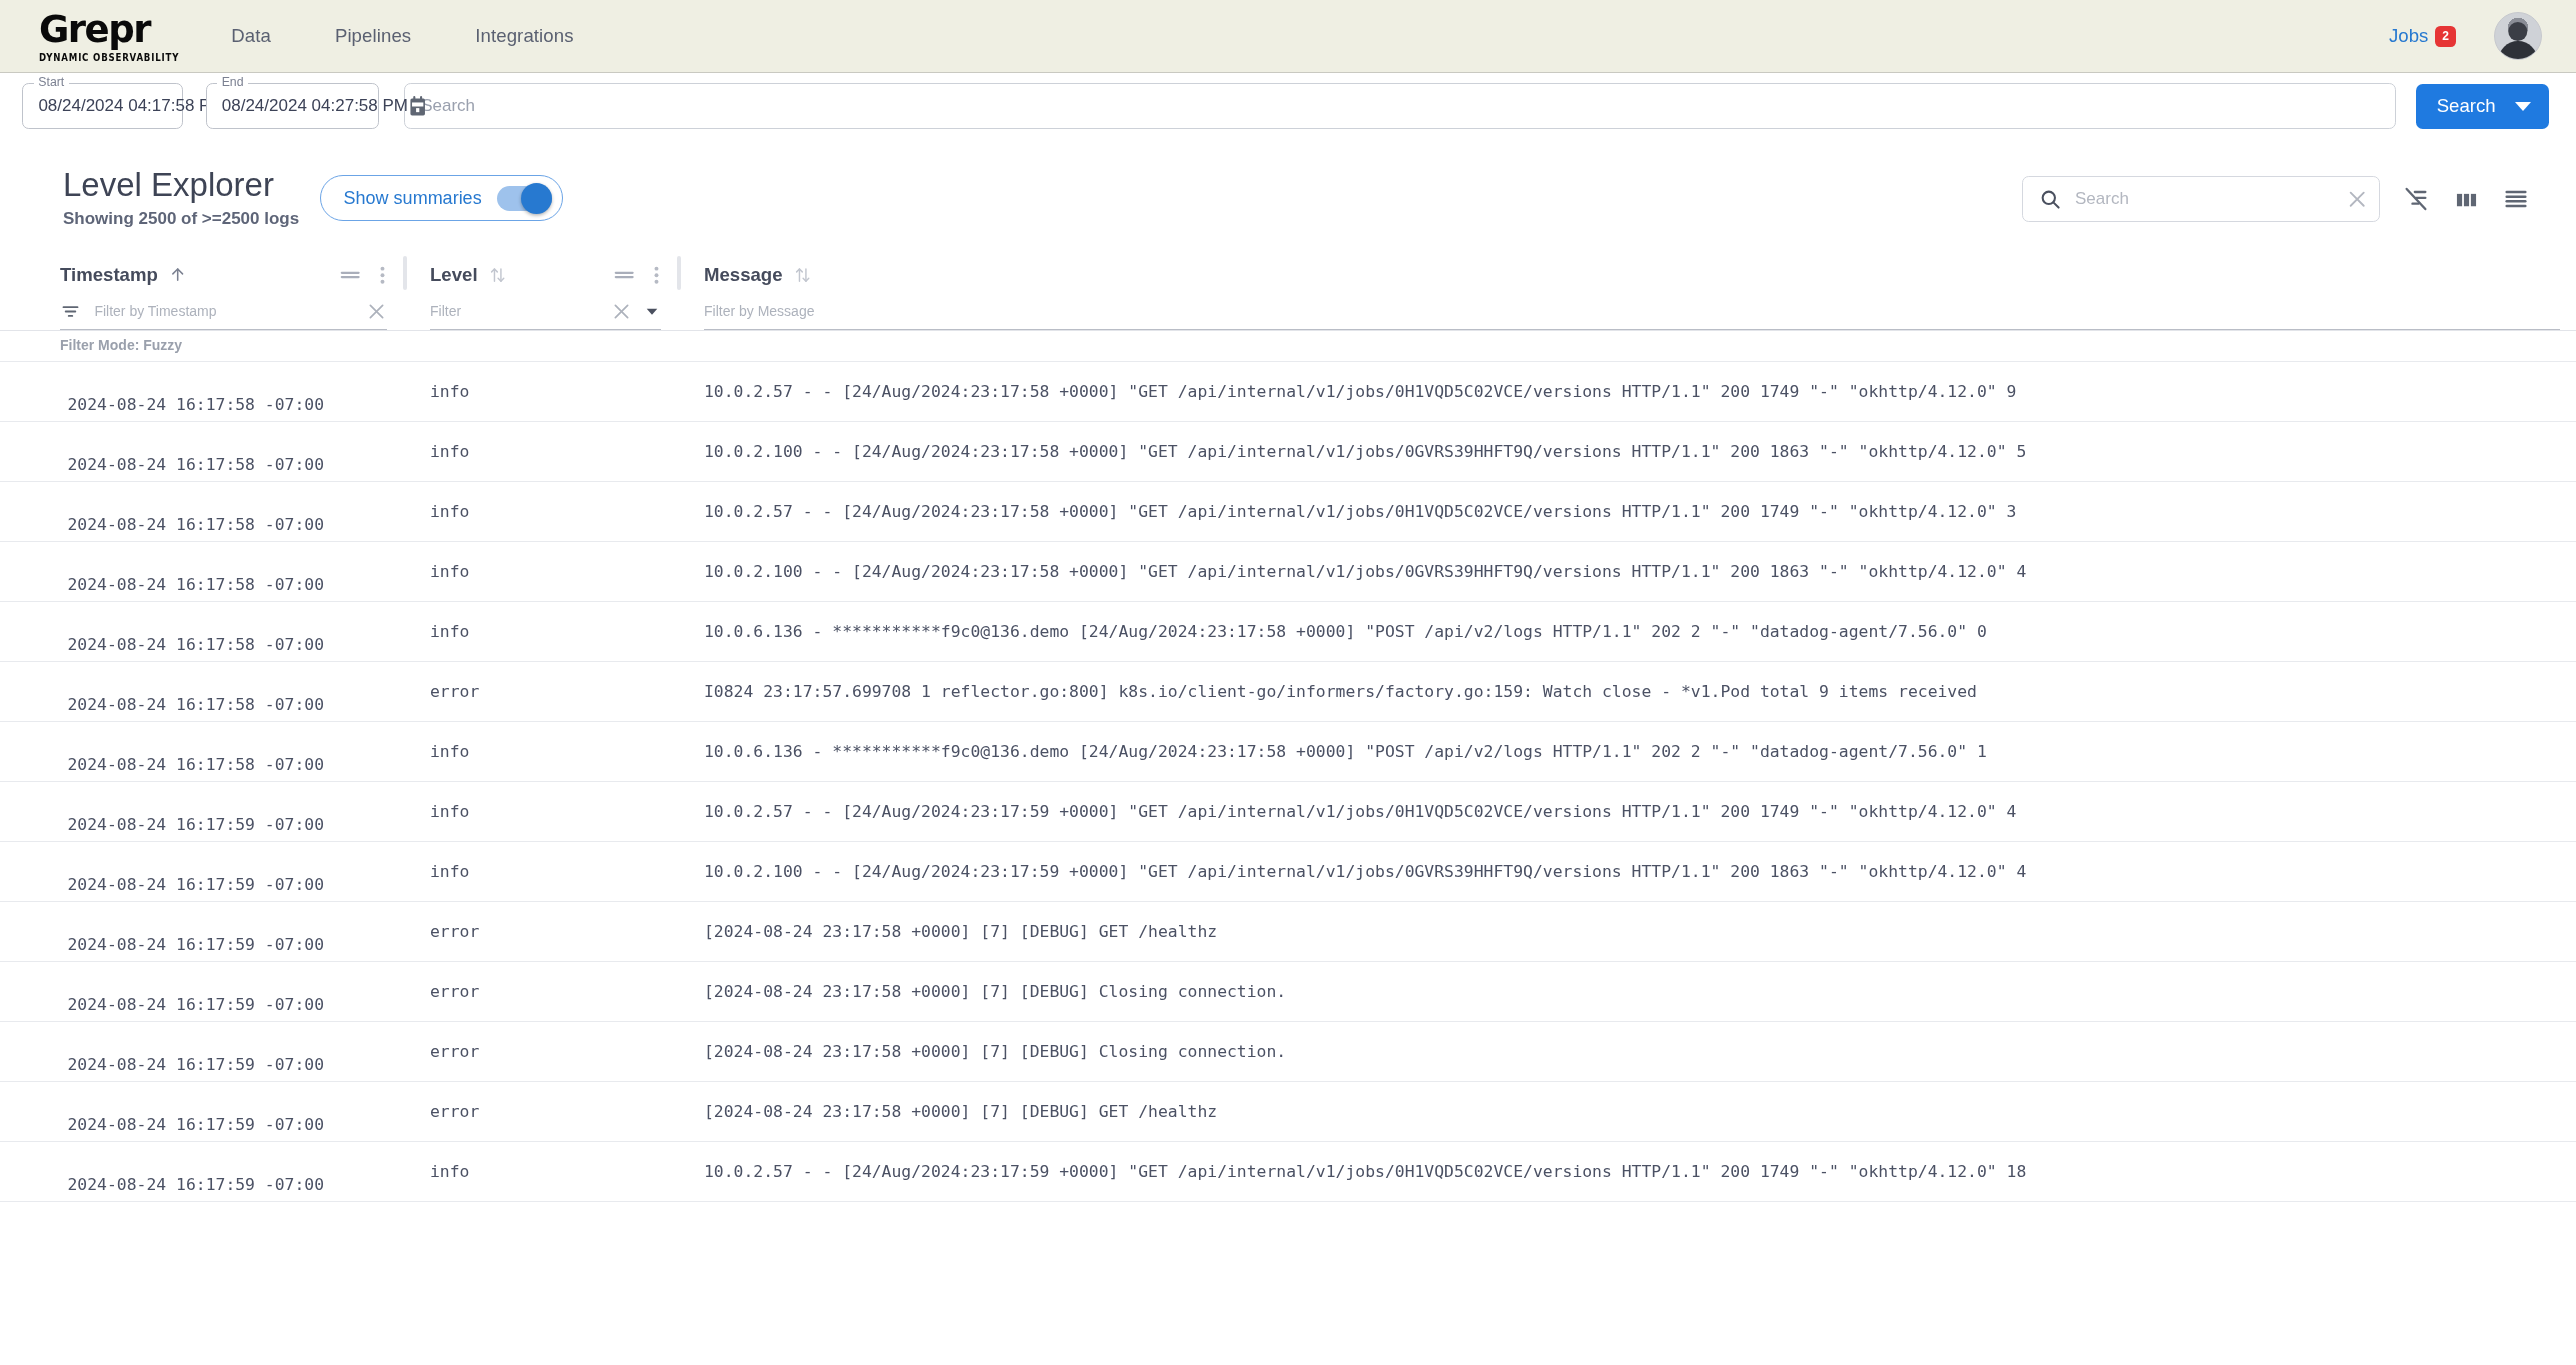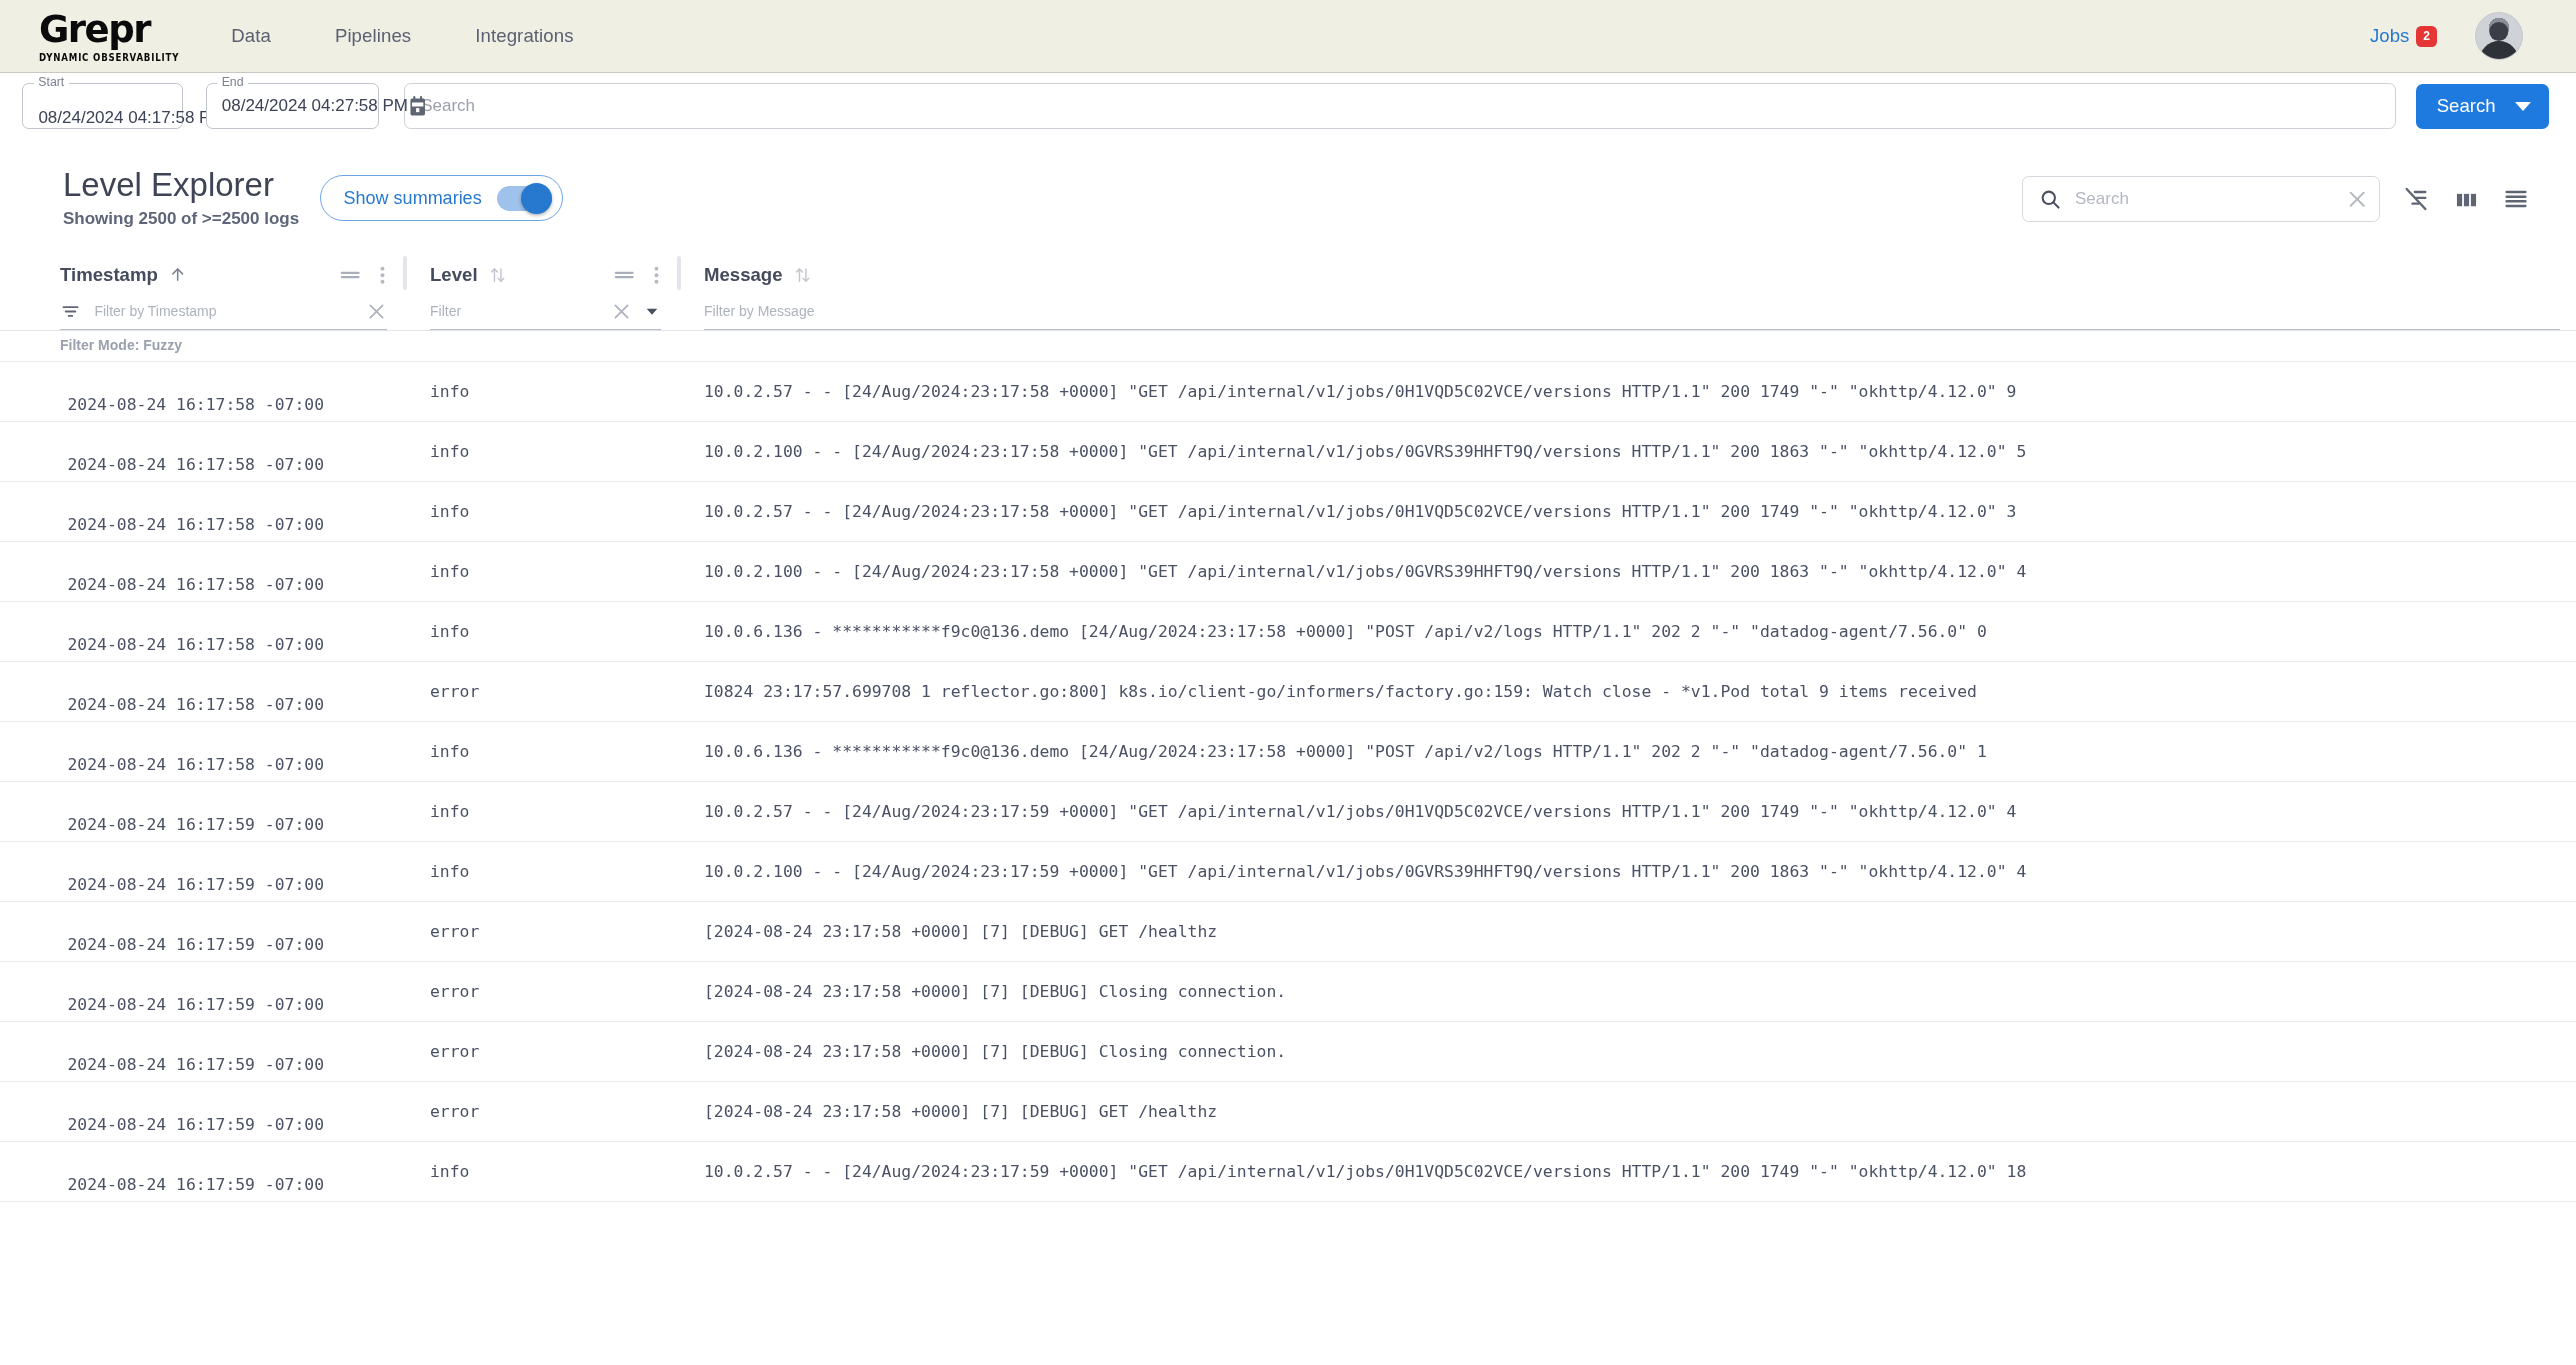--- a/index.html
+++ b/index.html
@@ -11,21 +11,21 @@
     overflow: hidden;
   }
 
   
   .navbar {
     height: 73px;
     background: #efefe3;
     border-bottom: 1.5px solid #c9c9c1;
     display: flex;
     align-items: center;
-    padding: 0 53px 0 39px;
+    padding: 0 34px 0 39px;
   }
   .logo-wrap { display: flex; flex-direction: column; align-items: flex-start; margin-right: 52px; }
   .logo-main {
     font-family: "DejaVu Sans", sans-serif;
     font-weight: 700;
     font-size: 37px;
     letter-spacing: -1.5px;
     color: #0a0a0a;
     line-height: 1;
     position: relative;
@@ -115,21 +115,21 @@
     padding: 0 4.5px;
     font-size: 12.3px;
     color: #7b8091;
     line-height: 1;
   }
   .mui-field .value {
     font-size: 17px;
     color: #3c4257;
     white-space: nowrap;
   }
-  #start-field { width: 161px; align-items: flex-end; }
+  #start-field { width: 161px; }
   #end-field { width: 173px; margin-left: 22.4px; }
   .cal-icon { margin-left: auto; width: 19.4px; height: 21px; display: block; }
   .big-search {
     flex: 1;
     margin-left: 25px;
     height: 46px;
     border: 0.7px solid #cdd1d8;
     border-radius: 6.7px;
     display: flex;
     align-items: center;

